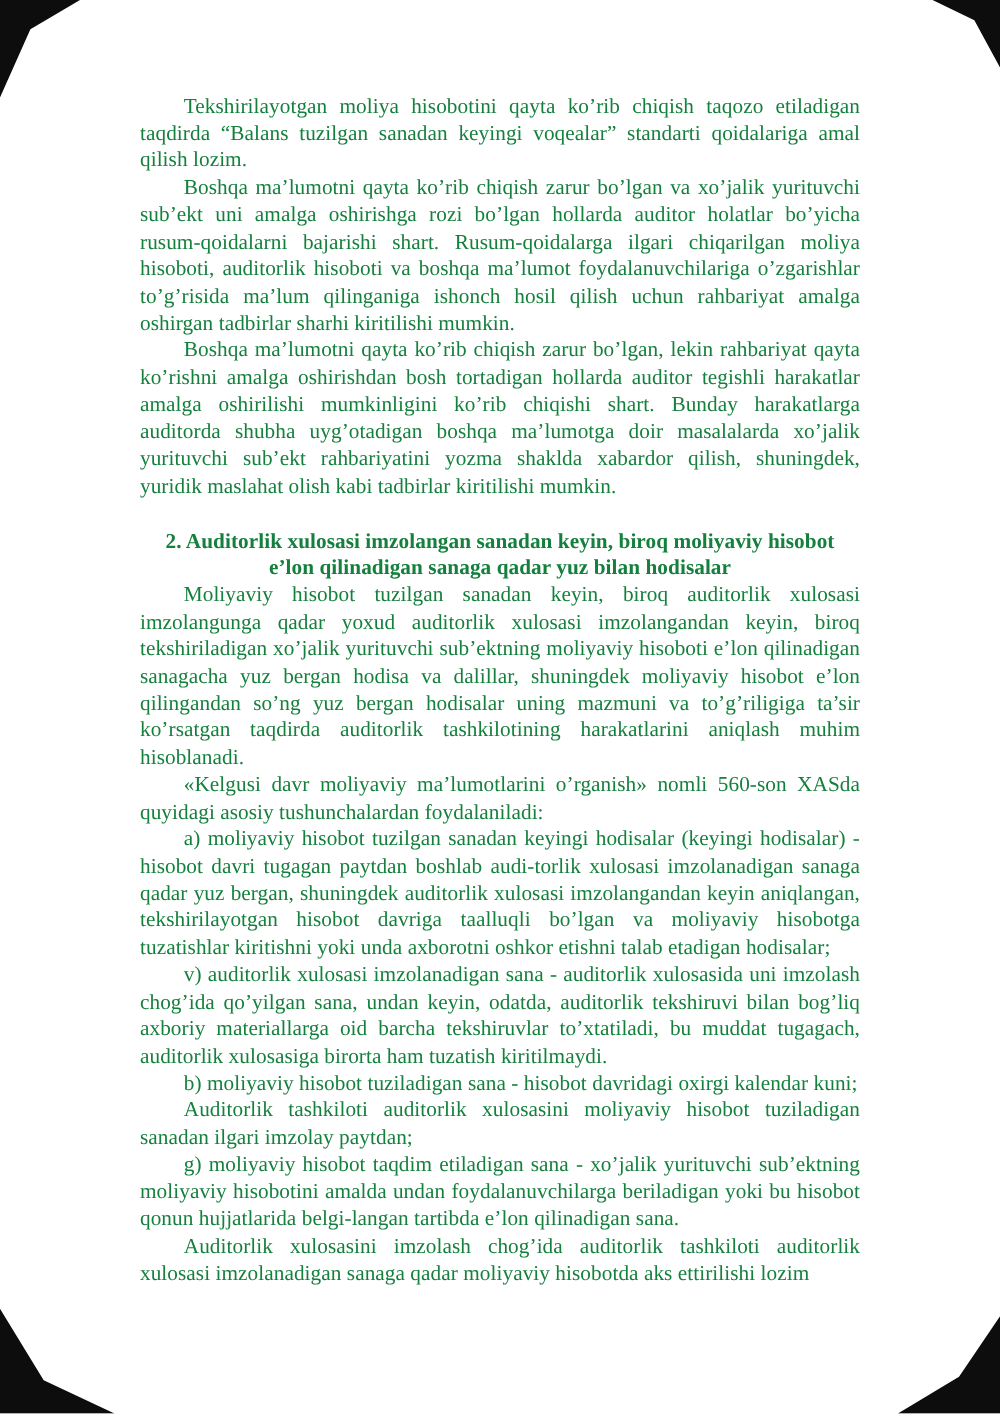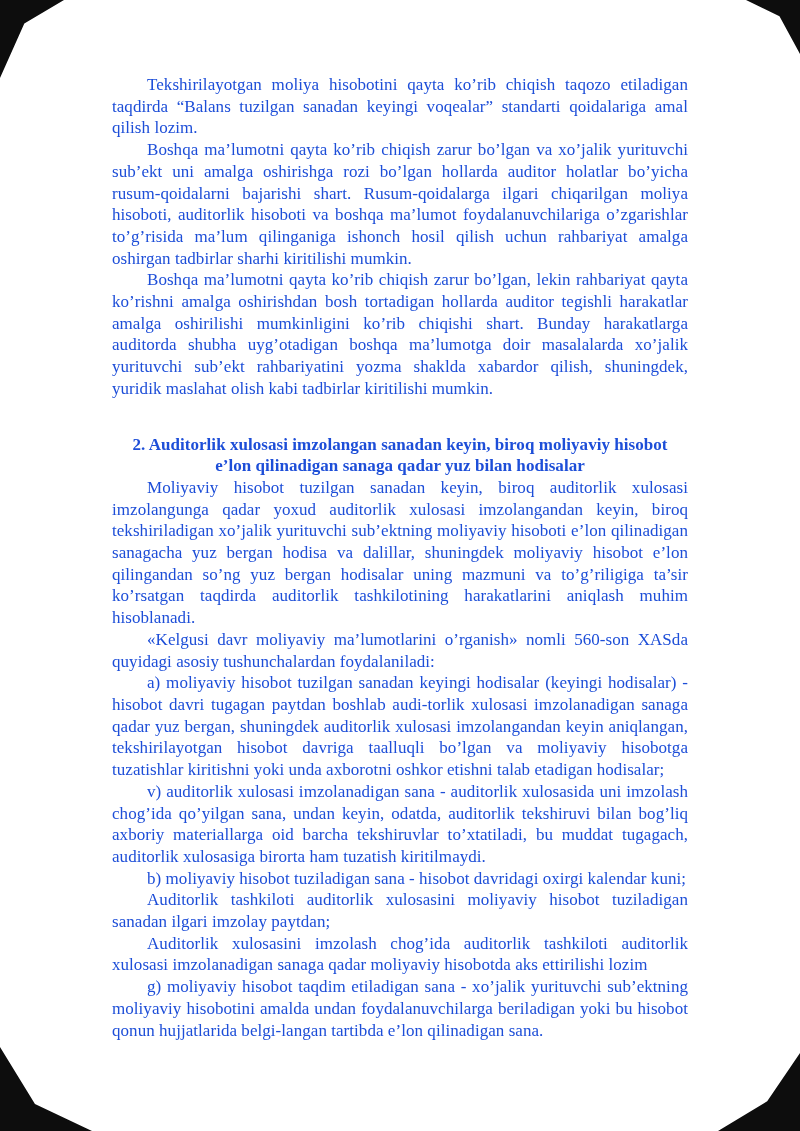--- a/index.html
+++ b/index.html
@@ -13,35 +13,35 @@
     height: 1131px;
     background: #ffffff;
     overflow: hidden;
     font-family: "Liberation Serif", "DejaVu Serif", serif;
   }
   .text-block {
     position: absolute;
     left: 112px;
     top: 74px;
     width: 576px;
-    color: #1d4ed8;
+    color: #15803d;
     font-size: 17px;
     line-height: 21.7px;
     text-align: justify;
     letter-spacing: 0.05px;
   }
   .text-block p.para {
     margin: 0;
     text-indent: 35px;
   }
   .text-block .heading {
     font-size: 17px;
     font-weight: bold;
     text-align: center;
-    margin: 34px 0 0 0;
+    margin: 22px 0 0 0;
     line-height: 21.7px;
   }
   .heading .hline { display: block; }
   
   .corner {
     position: absolute;
     background: #0d0d0d;
   }
   .corner.tl {
     left: 0; top: 0; width: 64px; height: 78px;
@@ -75,16 +75,16 @@
       <div class="heading">
         <span class="hline">2. Auditorlik xulosasi imzolangan sanadan keyin, biroq moliyaviy hisobot</span>
         <span class="hline">e’lon qilinadigan sanaga qadar yuz bilan hodisalar</span>
       </div>
       <p class="para">Moliyaviy hisobot tuzilgan sanadan keyin, biroq auditorlik xulosasi imzolangunga qadar yoxud auditorlik xulosasi imzolangandan keyin, biroq tekshiriladigan xo’jalik yurituvchi sub’ektning moliyaviy hisoboti e’lon qilinadigan sanagacha yuz bergan hodisa va dalillar, shuningdek moliyaviy hisobot e’lon qilingandan so’ng yuz bergan hodisalar uning mazmuni va to’g’riligiga ta’sir ko’rsatgan taqdirda auditorlik tashkilotining harakatlarini aniqlash muhim hisoblanadi.</p>
       <p class="para">«Kelgusi davr moliyaviy ma’lumotlarini o’rganish» nomli 560-son XASda quyidagi asosiy tushunchalardan foydalaniladi:</p>
       <p class="para">a) moliyaviy hisobot tuzilgan sanadan keyingi hodisalar (keyingi hodisalar) - hisobot davri tugagan paytdan boshlab audi-torlik xulosasi imzolanadigan sanaga qadar yuz bergan, shuningdek auditorlik xulosasi imzolangandan keyin aniqlangan, tekshirilayotgan hisobot davriga taalluqli bo’lgan va moliyaviy hisobotga tuzatishlar kiritishni yoki unda axborotni oshkor etishni talab etadigan hodisalar;</p>
       <p class="para">v) auditorlik xulosasi imzolanadigan sana - auditorlik xulosasida uni imzolash chog’ida qo’yilgan sana, undan keyin, odatda, auditorlik tekshiruvi bilan bog’liq axboriy materiallarga oid barcha tekshiruvlar to’xtatiladi, bu muddat tugagach, auditorlik xulosasiga birorta ham tuzatish kiritilmaydi.</p>
       <p class="para">b) moliyaviy hisobot tuziladigan sana - hisobot davridagi oxirgi kalendar kuni;</p>
       <p class="para">Auditorlik tashkiloti auditorlik xulosasini moliyaviy hisobot tuziladigan sanadan ilgari imzolay paytdan;</p>
+      <p class="para">g) moliyaviy hisobot taqdim etiladigan sana - xo’jalik yurituvchi sub’ektning moliyaviy hisobotini amalda undan foydalanuvchilarga beriladigan yoki bu hisobot qonun hujjatlarida belgi-langan tartibda e’lon qilinadigan sana.</p>
       <p class="para">Auditorlik xulosasini imzolash chog’ida auditorlik tashkiloti auditorlik xulosasi imzolanadigan sanaga qadar moliyaviy hisobotda aks ettirilishi lozim</p>
-      <p class="para">g) moliyaviy hisobot taqdim etiladigan sana - xo’jalik yurituvchi sub’ektning moliyaviy hisobotini amalda undan foydalanuvchilarga beriladigan yoki bu hisobot qonun hujjatlarida belgi-langan tartibda e’lon qilinadigan sana.</p>
     </div>
 </div>
 
 </body></html>

